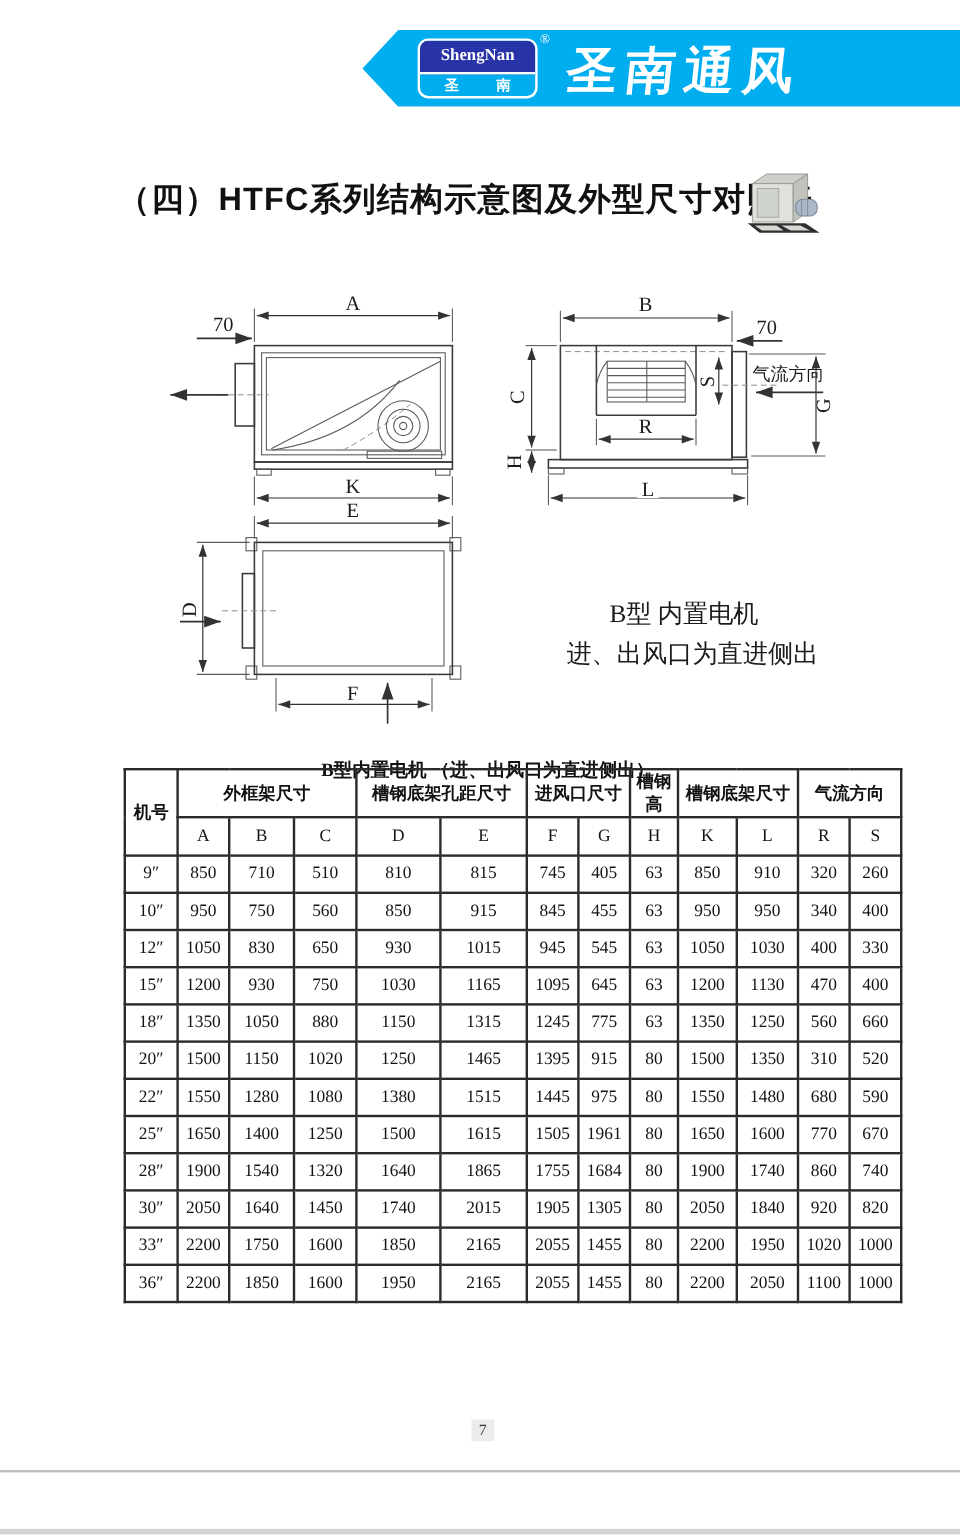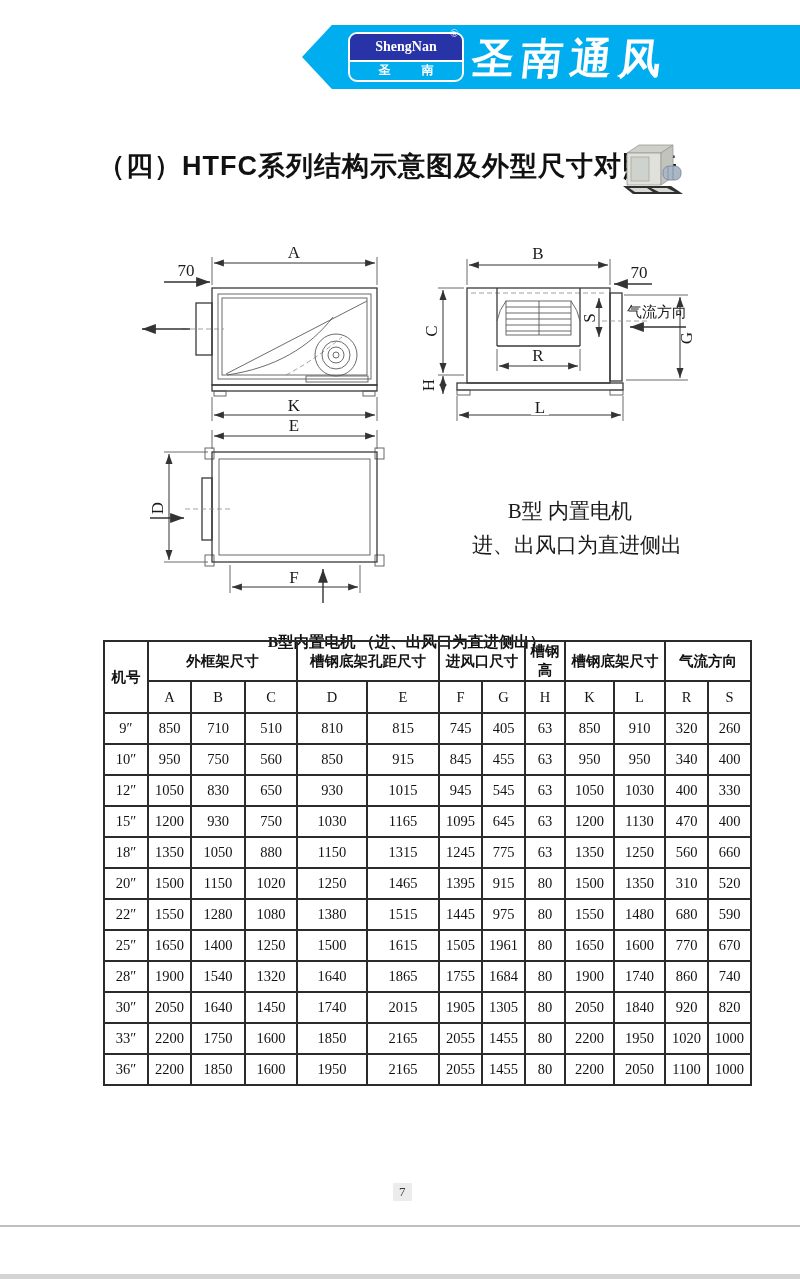--- a/index.html
+++ b/index.html
@@ -3,26 +3,26 @@
 <meta charset="utf-8">
 <style>
   html,body{margin:0;padding:0;background:#fff;}
   #page{position:relative;width:800px;height:1279px;background:#ffffff;overflow:hidden;
         font-family:"Liberation Serif","DejaVu Serif",serif;color:#151515;}
 
   
   .banner{position:absolute;left:302px;top:25px;width:498px;height:64px;
           background:var(--banner,#00ADEE);
           clip-path:polygon(0% 50%,6% 0%,100% 0%,100% 100%,6% 100%);}
-  .logo{position:absolute;left:46px;top:7px;width:116px;height:50px;border:2px solid #fff;
+  .logo{position:absolute;left:46px;top:7px;width:100px;height:50px;border:2px solid #fff;
         border-radius:9px;overflow:hidden;box-sizing:border-box;}
   .logo-top{height:26px;background:var(--logoblue,#2733A6);display:flex;align-items:center;justify-content:center;
             border-bottom:2px solid #fff;}
   .logo-top span{color:#fff;font-weight:bold;font-size:14px;font-family:"Liberation Serif",serif;}
-  .logo-bottom{height:18px;display:flex;justify-content:center;}
+  .logo-bottom{height:18px;display:flex;align-items:center;justify-content:center;}
   .logo-bottom span{color:#fff;font-size:12px;letter-spacing:14px;text-indent:14px;font-weight:bold;}
   .reg{position:absolute;left:148px;top:2px;color:#fff;font-size:11px;}
   .brand{position:absolute;left:170px;top:6px;color:#fff;font-size:42px;font-weight:bold;
          font-family:"Liberation Serif",serif;transform:skewX(-6deg);letter-spacing:7px;white-space:nowrap;}
 
   
   .title{position:absolute;left:98px;top:148px;font-size:27px;font-weight:bold;color:#111;
          font-family:"Liberation Sans","DejaVu Sans",sans-serif;letter-spacing:1px;white-space:nowrap;}
   .product-photo{position:absolute;left:617px;top:137px;}
 

